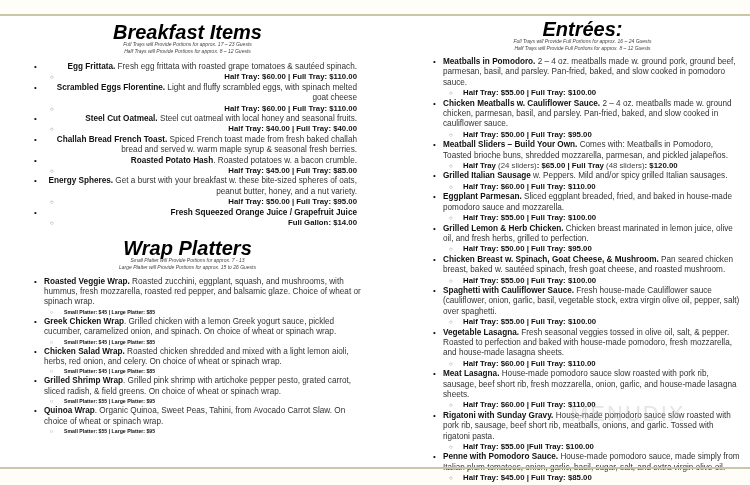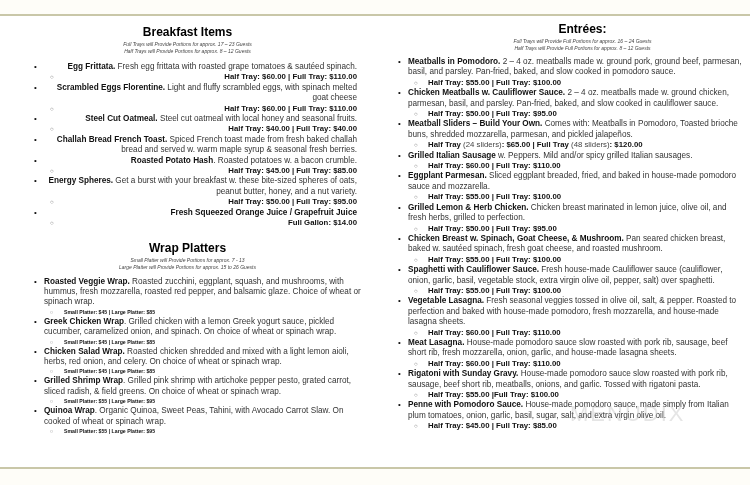--- a/index.html
+++ b/index.html
@@ -17,22 +17,22 @@
     .rule.top { top: 14px; }
     .rule.bottom { top: 467px; }
     .page {
       position: absolute; top: 16px; left: 0; width: 750px; height: 451px;
       background: #ffffff;
     }
     .col { position: absolute; top: 0; }
     .col.left { left: 0; width: 375px; }
     .col.right { left: 375px; width: 375px; }
     .section-title {
-      text-align: center; font-weight: bold; 
-      font-size: 12px; line-height: 18px; color: #000;
+      text-align: center; font-weight: bold; font-style: italic;
+      font-size: 20px; line-height: 18px; color: #000;
     }
     .section-sub {
       text-align: center; font-style: italic; font-size: 5px;
       line-height: 7px; color: #444;
     }
     ul.items { list-style: none; }
     li.item {
       position: relative; font-size: 8.2px; line-height: 10.4px;
       color: #333;
     }
@@ -118,33 +118,33 @@
       </li>
       <li class="item wrap-item">
         <span class="item-name">Chicken Salad Wrap.</span><span> Roasted chicken shredded and mixed with a light lemon aioli, herbs, red onion, and celery. On choice of wheat or spinach wrap.</span>
         <div class="price small">Small Platter: $45 | Large Platter: $85</div>
       </li>
       <li class="item wrap-item">
         <span class="item-name">Grilled Shrimp Wrap</span><span>. Grilled pink shrimp with artichoke pepper pesto, grated carrot, sliced radish, &amp; field greens. On choice of wheat or spinach wrap.</span>
         <div class="price small">Small Platter: $55 | Large Platter: $95</div>
       </li>
       <li class="item wrap-item">
-        <span class="item-name">Quinoa Wrap</span><span>. Organic Quinoa, Sweet Peas, Tahini, with Avocado Carrot Slaw. On cooked of wheat or spinach wrap.</span>
+        <span class="item-name">Quinoa Wrap</span><span>. Organic Quinoa, Sweet Peas, Tahini, from Avocado Carrot Slaw. On choice of wheat or spinach wrap.</span>
         <div class="price small">Small Platter: $55 | Large Platter: $95</div>
       </li>
     </ul>
   </div>
 
   <div class="col right">
     <div style="padding-top:4px; padding-left:40px;">
       <div class="section-title">Entrées:</div>
       <div class="section-sub">Full Trays will Provide Full Portions for approx. 16 – 24 Guests</div>
       <div class="section-sub">Half Trays will Provide Full Portions for approx. 8 – 12 Guests</div>
     </div>
-    <ul class="items" style="margin:5px 8px 0 33px;">
+    <ul class="items" style="margin:5px 8px 0 68px;">
       <li class="item">
         <span class="item-name">Meatballs in Pomodoro.</span><span> 2 – 4 oz. meatballs made w. ground pork, ground beef, parmesan, basil, and parsley. Pan-fried, baked, and slow cooked in pomodoro sauce.</span>
         <div class="price">Half Tray: $55.00 | Full Tray: $100.00</div>
       </li>
       <li class="item">
         <span class="item-name">Chicken Meatballs w. Cauliflower Sauce.</span><span> 2 – 4 oz. meatballs made w. ground chicken, parmesan, basil, and parsley. Pan-fried, baked, and slow cooked in cauliflower sauce.</span>
         <div class="price">Half Tray: $50.00 | Full Tray: $95.00</div>
       </li>
       <li class="item">
         <span class="item-name">Meatball Sliders – Build Your Own.</span><span> Comes with: Meatballs in Pomodoro, Toasted brioche buns, shredded mozzarella, parmesan, and pickled jalapeños.</span>

